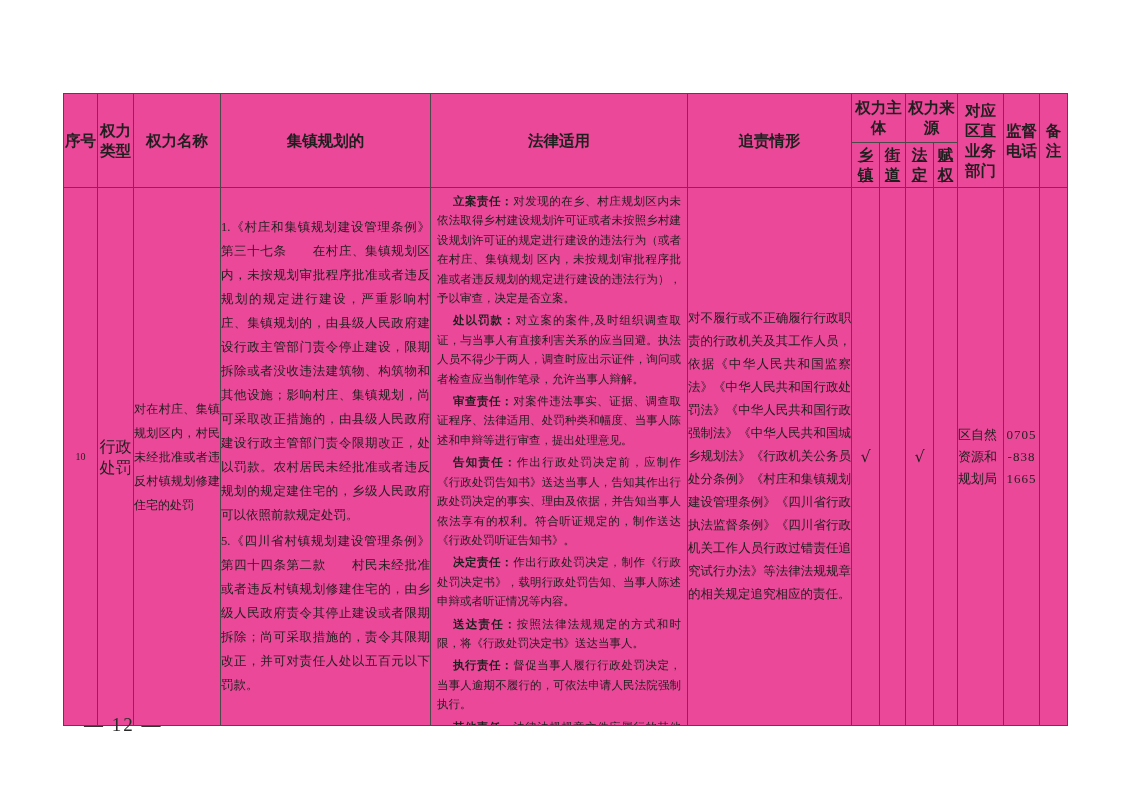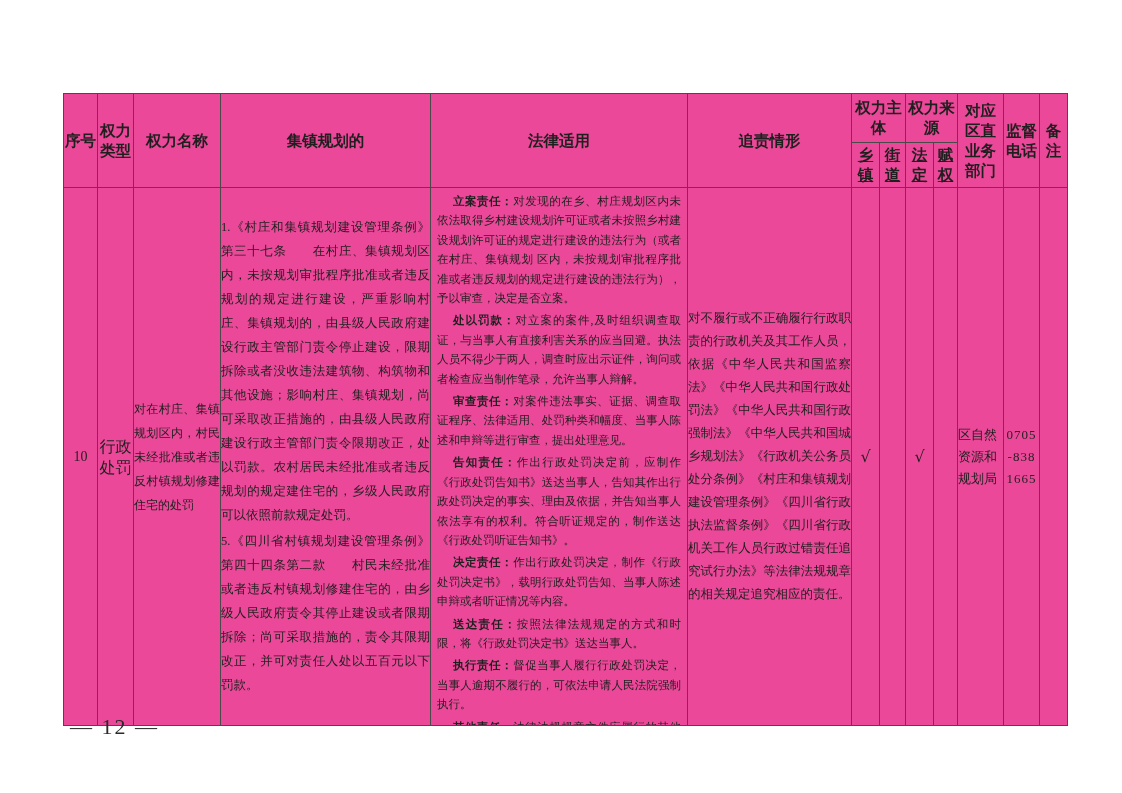--- a/index.html
+++ b/index.html
@@ -40,21 +40,21 @@
     word-break: break-all;
     padding: 2px 1px;
   }
   tr.h-top th { height: 44px; }
   tr.h-sub th { height: 37px; text-decoration: underline; }
 
   td { vertical-align: middle; }
 
   .c-serial {
     text-align: center;
-    font-size: 14px;
+    font-size: 10px;
   }
   .c-type {
     text-align: center;
     font-size: 16px;
     line-height: 21px;
     word-break: break-all;
     padding: 2px 3px;
   }
   .c-name {
     font-size: 12px;
@@ -120,23 +120,23 @@
     line-height: 22px;
     word-break: break-all;
     padding: 2px 3px;
   }
   .c-remark {
     text-align: center;
     font-size: 13px;
   }
   .footer {
     position: absolute;
-    left: 70px;
+    left: 84px;
     top: 714px;
-    font-size: 22px;
+    font-size: 19px;
     letter-spacing: 2px;
     color: #2a2a2a;
     font-family: "Liberation Serif", "DejaVu Serif", serif;
   }
 </style>
 </head>
 <body>
 
 <div class="page">
 

